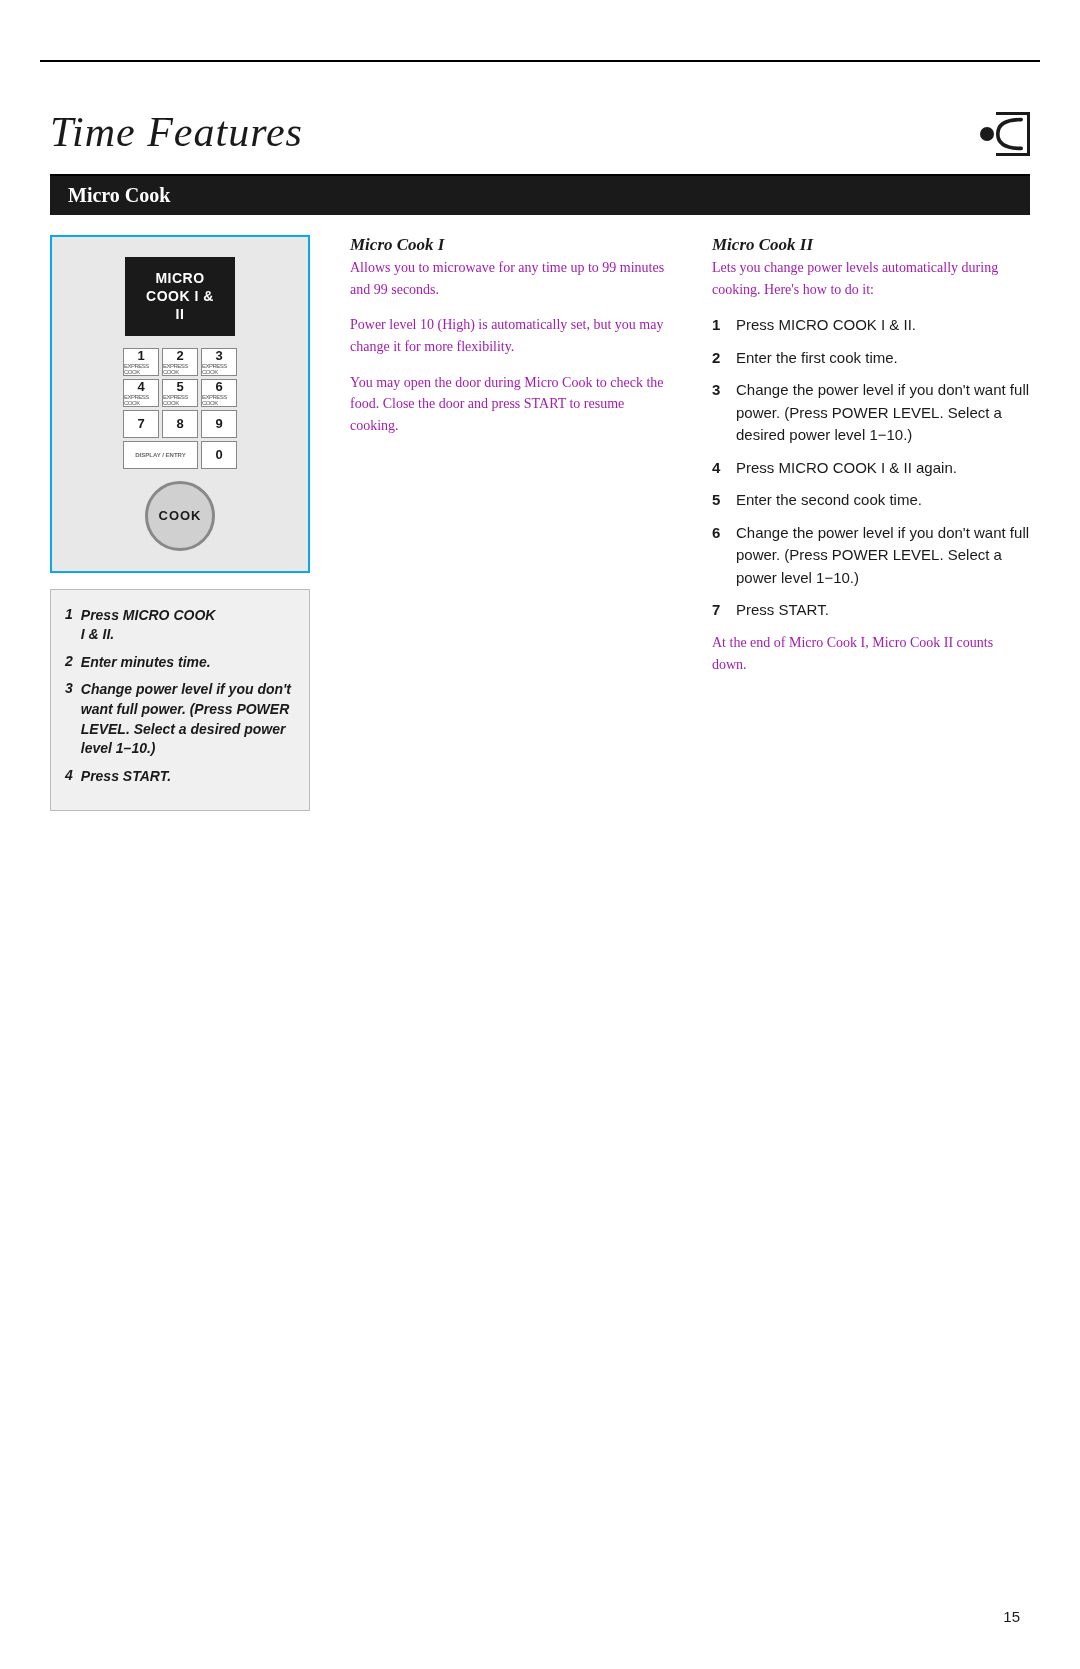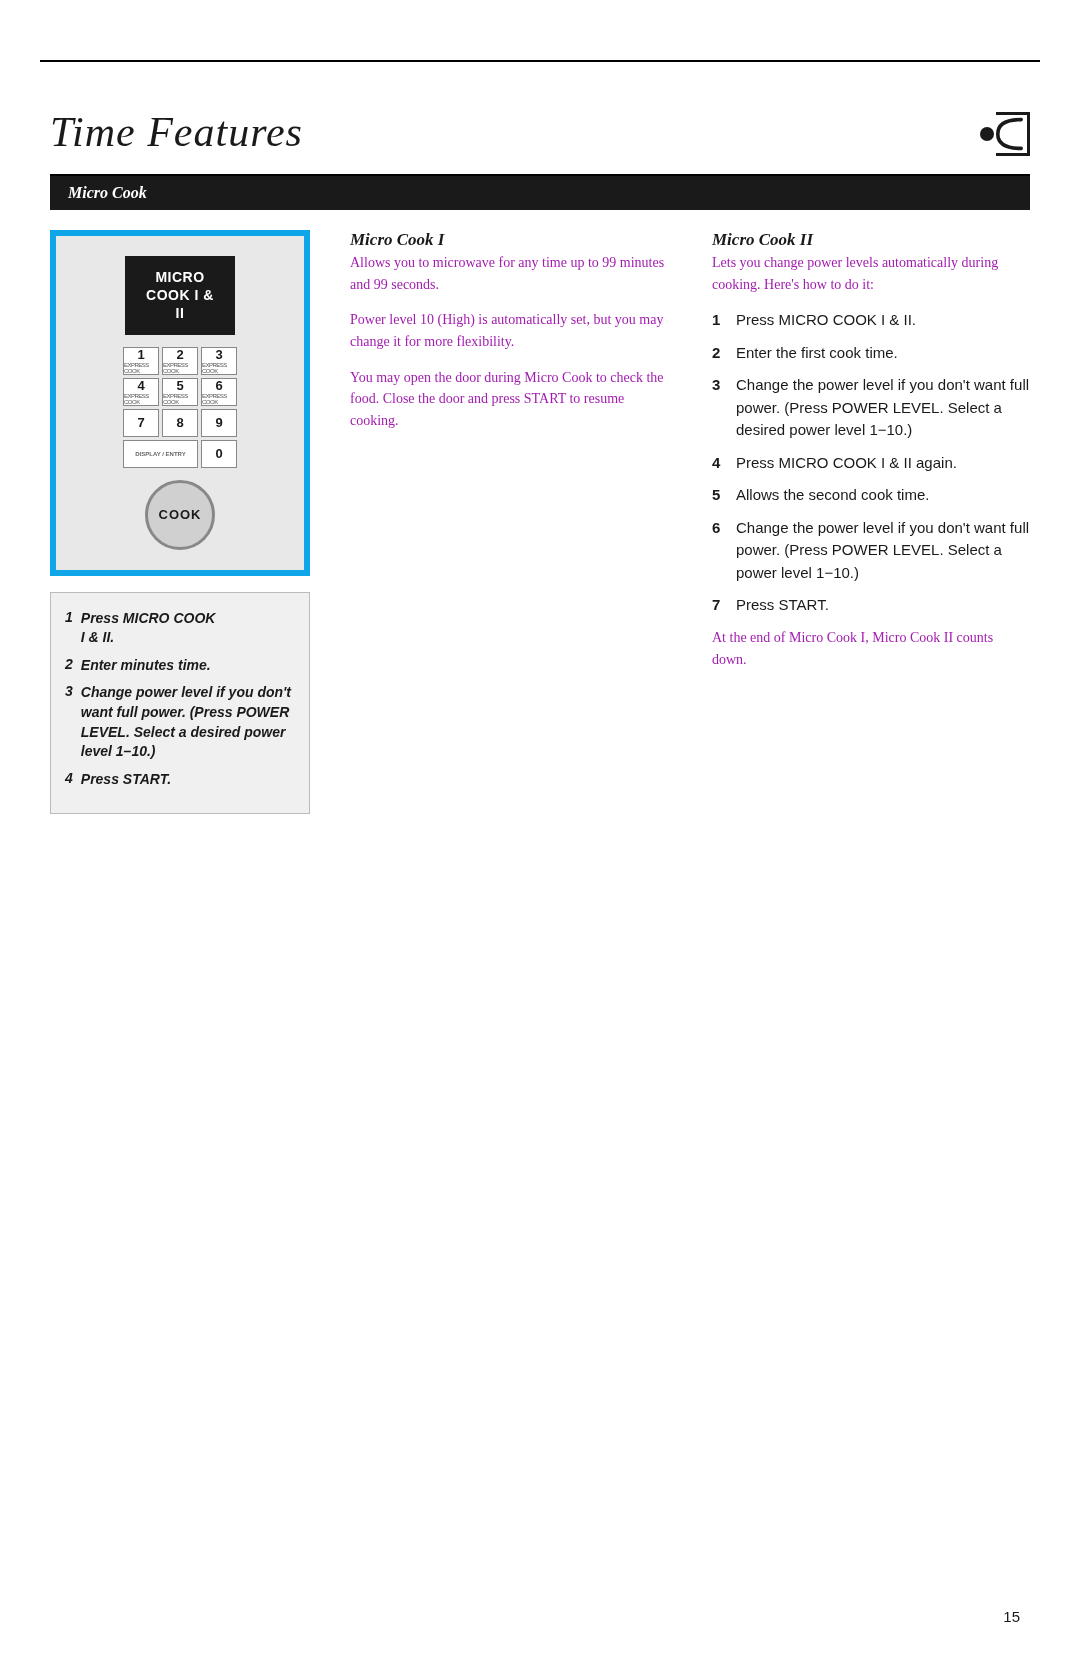--- a/index.html
+++ b/index.html
@@ -77,23 +77,22 @@
 
     
     .section-header {
       background: #1a1a1a;
       margin: 0 50px;
       padding: 8px 18px;
     }
 
     .section-header-text {
       color: #ffffff;
-      font-style: italic;
-      font-weight: bold;
-      font-size: 16px;
+      font-weight: bold;
+      font-size: 20px;
       font-family: 'Times New Roman', Times, serif;
     }
 
     
     .main-content {
       display: flex;
       margin: 0 50px;
       gap: 0;
     }
 
@@ -101,21 +100,21 @@
     .left-column {
       width: 280px;
       flex-shrink: 0;
       padding-top: 20px;
       padding-right: 20px;
     }
 
     
     .panel-image {
       background: #e8e8e8;
-      border: 6px solid #0ea5e9;
+      border: 2px solid #0ea5e9;
       padding: 20px;
       display: flex;
       flex-direction: column;
       align-items: center;
       gap: 12px;
       margin-bottom: 16px;
     }
 
     
     .micro-cook-btn {
@@ -439,21 +438,21 @@
       <li>
         <span class="list-num">3</span>
         <span>Change the power level if you don't want full power. (Press POWER LEVEL. Select a desired power level 1−10.)</span>
       </li>
       <li>
         <span class="list-num">4</span>
         <span>Press MICRO COOK I &amp; II again.</span>
       </li>
       <li>
         <span class="list-num">5</span>
-        <span>Allows the second cook time.</span>
+        <span>Enter the second cook time.</span>
       </li>
       <li>
         <span class="list-num">6</span>
         <span>Change the power level if you don't want full power. (Press POWER LEVEL. Select a power level 1−10.)</span>
       </li>
       <li>
         <span class="list-num">7</span>
         <span>Press START.</span>
       </li>
     </ul>

